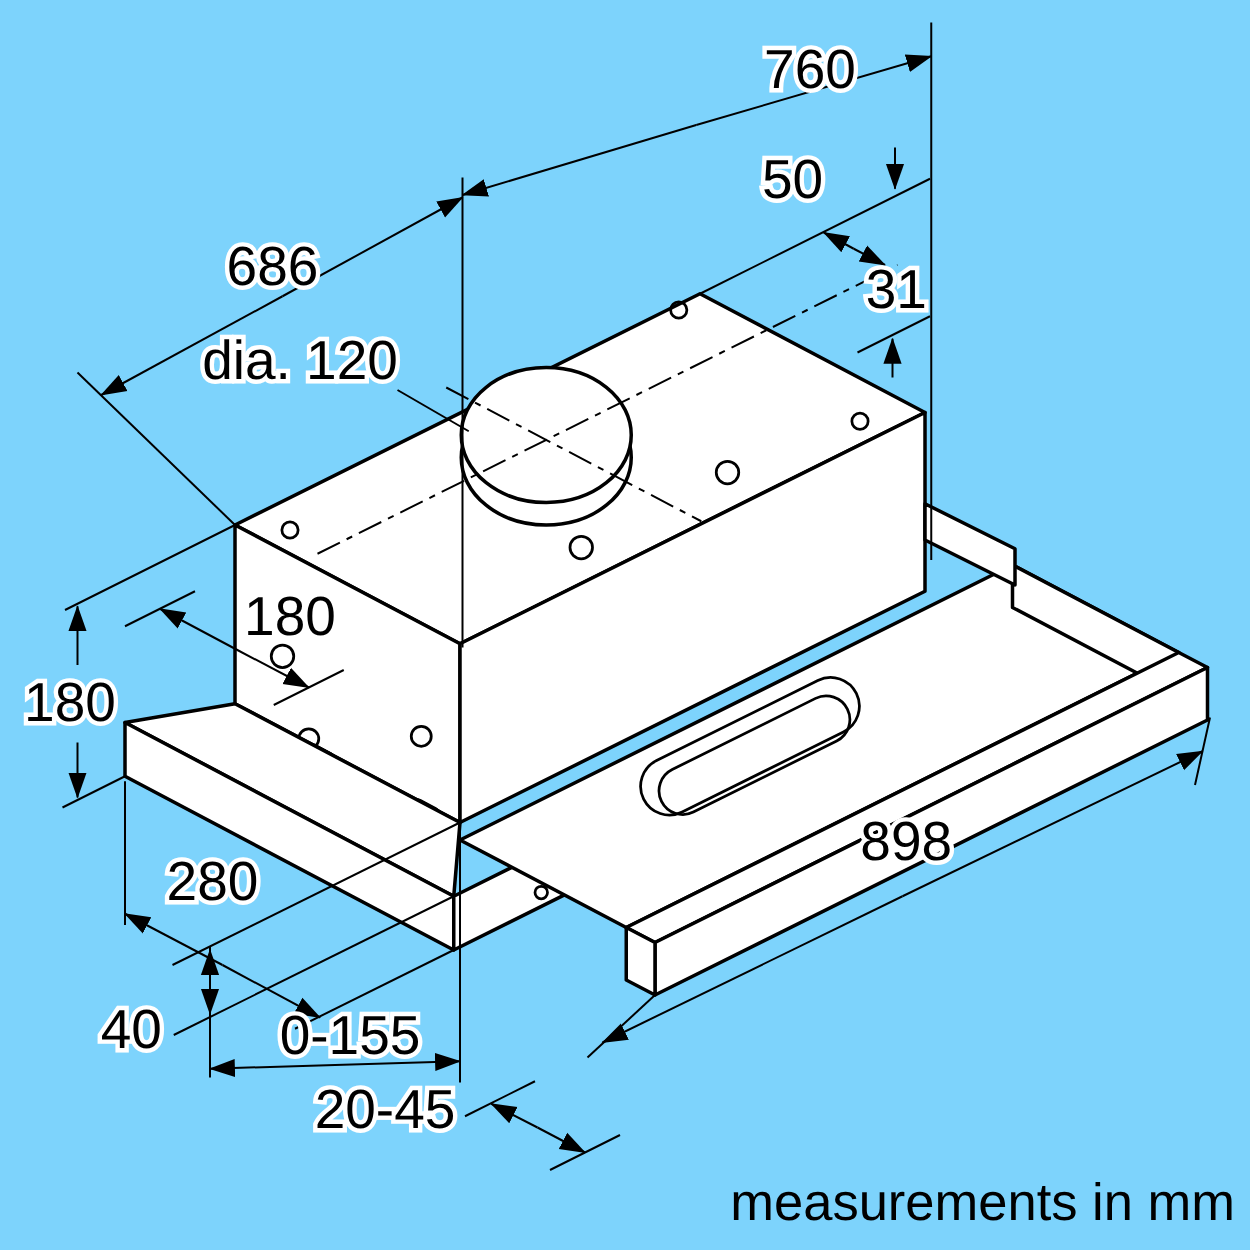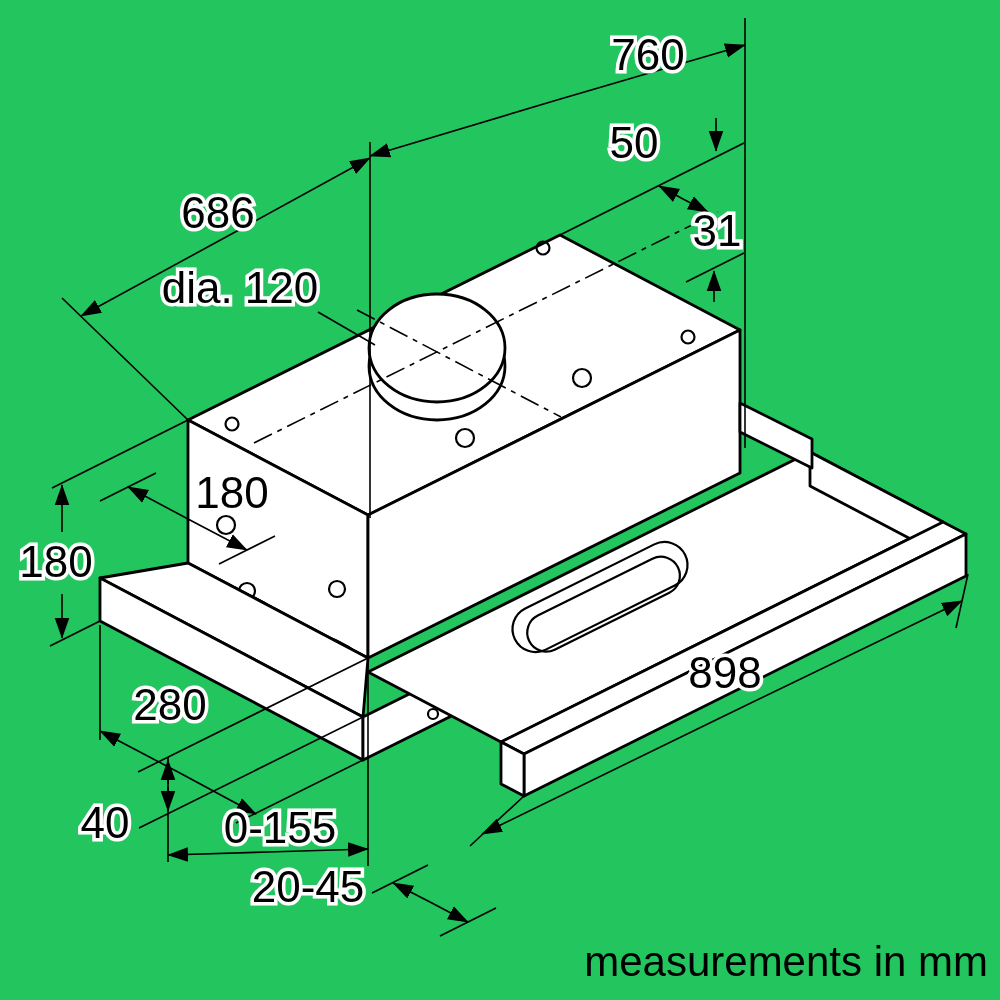--- a/index.html
+++ b/index.html
@@ -1,16 +1,16 @@
 <!DOCTYPE html>
 <html><head>
 <meta charset="utf-8">
 <style>
   html,body{margin:0;padding:0;background:#ffffff;}
-  .stage{width:1000px;height:1000px;position:relative;background:#22c55e;}
+  .stage{width:1000px;height:1000px;position:relative;background:#7dd3fc;}
   svg{display:block;}
   .ol{fill:#fff;stroke:currentColor;stroke-width:2.8;stroke-linejoin:round;}
   .dt{fill:none;stroke:currentColor;stroke-width:2.2;}
   .dtf{fill:#fff;stroke:currentColor;stroke-width:2.8;}
   .dim{fill:none;stroke:currentColor;stroke-width:1.6;}
   .cl{fill:none;stroke:currentColor;stroke-width:1.6;stroke-dasharray:20 6 5 6;}
   .lbl{font-family:"Liberation Sans",sans-serif;font-size:44px;fill:currentColor;
        text-anchor:middle;stroke:#fff;stroke-width:7;paint-order:stroke;}
   .note{font-family:"Liberation Sans",sans-serif;font-size:42px;fill:currentColor;
        text-anchor:end;}

